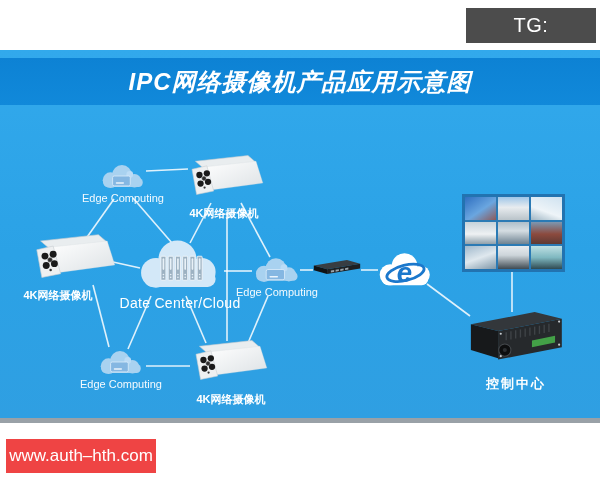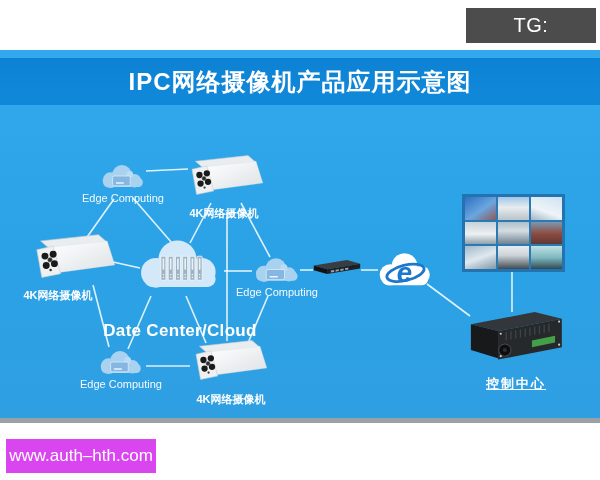--- a/index.html
+++ b/index.html
@@ -16,34 +16,35 @@
   }
   
   .canvas{
     position:absolute;top:50px;left:0;width:600px;height:368px;
     background:linear-gradient(180deg,#32a9ec 0%,#2ba2e6 55%,#2f9fe2 100%);
     border-bottom:5px solid #99a1a7;
   }
   .banner{
     position:absolute;top:8px;left:0;width:600px;height:47px;
     background:linear-gradient(180deg,#0d82d4 0%,#1189da 100%);
+    font-style:italic;
   }
   .banner .title{
     color:#fff;font-weight:bold;font-size:24px;line-height:47px;
     text-align:center;letter-spacing:1px;
   }
   .node{position:absolute;}
   .node-label{
     position:absolute;color:#fff;text-align:center;white-space:nowrap;
     transform:translateX(-50%);
   }
   .lbl-edge{font-size:11px;opacity:.95;}
   .lbl-cam{font-size:11px;font-weight:bold;}
-  .lbl-dc{font-size:17px;font-weight:bold;letter-spacing:.3px;margin-top:26px;}
-  .lbl-cc{font-size:13px;font-weight:bold;letter-spacing:2px;text-decoration:underline;}
+  .lbl-dc{font-size:14px;font-weight:normal;letter-spacing:.3px;}
+  .lbl-cc{font-size:13px;font-weight:bold;letter-spacing:2px;}
   svg{display:block;}
   #lines{position:absolute;top:0;left:0;pointer-events:none;}
 
   
   .wall{
     position:absolute;left:462px;top:144px;width:103px;height:78px;
     background:#2b7ab4;border:3px solid #2273b0;box-sizing:border-box;
     display:grid;grid-template-columns:1fr 1fr 1fr;grid-template-rows:1fr 1fr 1fr;gap:2px;
   }
   .wall .cell{width:100%;height:100%;}
@@ -53,21 +54,21 @@
   .c4{background:linear-gradient(180deg,#c5d2da 0%,#eef1f3 55%,#8fa0ab 100%);}
   .c5{background:linear-gradient(180deg,#aebfca 0%,#d5dde2 40%,#6e8291 100%);}
   .c6{background:linear-gradient(180deg,#7d97b0 0%,#8c4a3e 55%,#5e3a34 100%);}
   .c7{background:linear-gradient(160deg,#9fb8cc 0%,#dfe8ee 50%,#7f97a8 100%);}
   .c8{background:linear-gradient(180deg,#e8ecef 0%,#cdd5da 40%,#3f4a52 100%);}
   .c9{background:linear-gradient(180deg,#bfe0e4 0%,#7fb8c0 50%,#2f4a52 100%);}
 
   
   .site-badge{
     position:absolute;left:6px;top:439px;width:150px;height:34px;
-    background:#d946ef;color:#fff;font-size:17px;line-height:34px;
+    background:#ef4444;color:#fff;font-size:17px;line-height:34px;
     text-align:center;
   }
 </style>
 </head>
 <body>
 
 <svg width="0" height="0" style="position:absolute">
   <defs>
     <linearGradient id="bodyG" x1="0" y1="0" x2="1" y2="1">
       <stop offset="0" stop-color="#ffffff"></stop>

